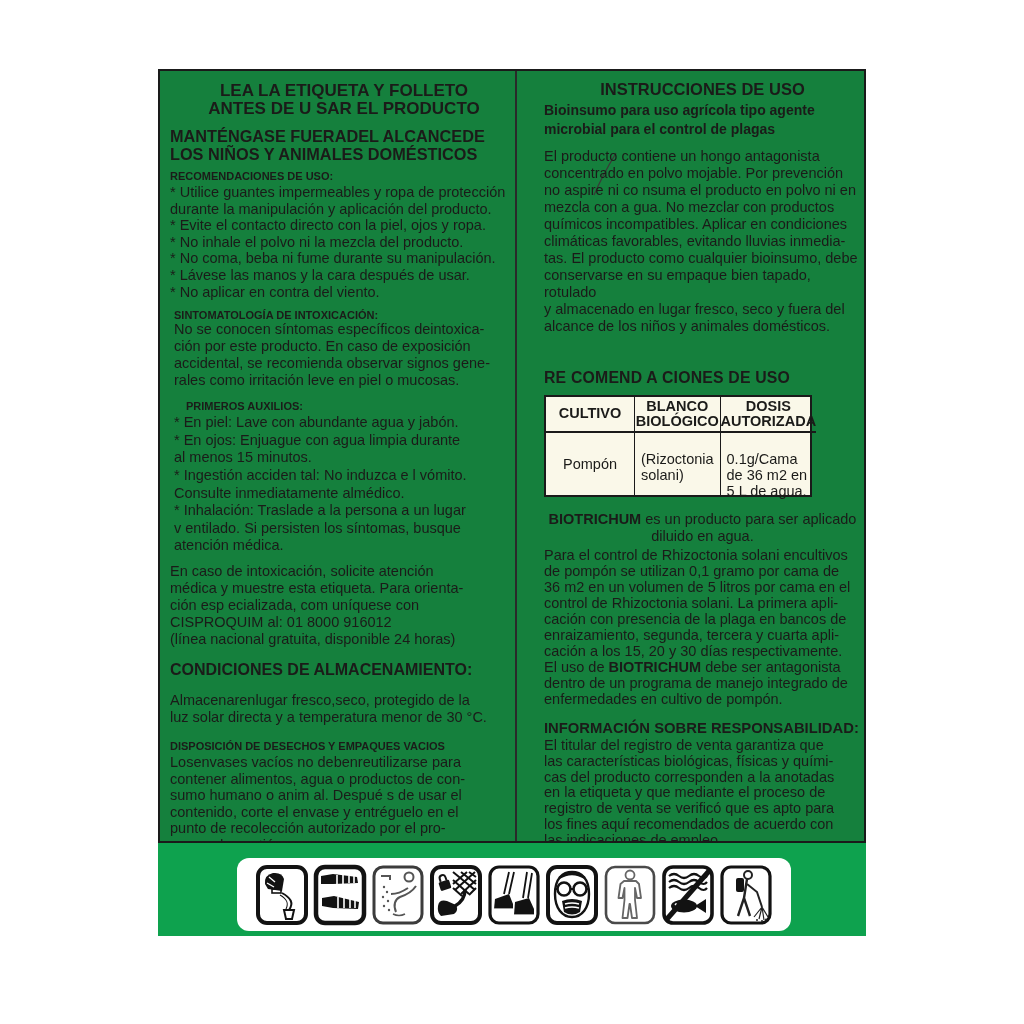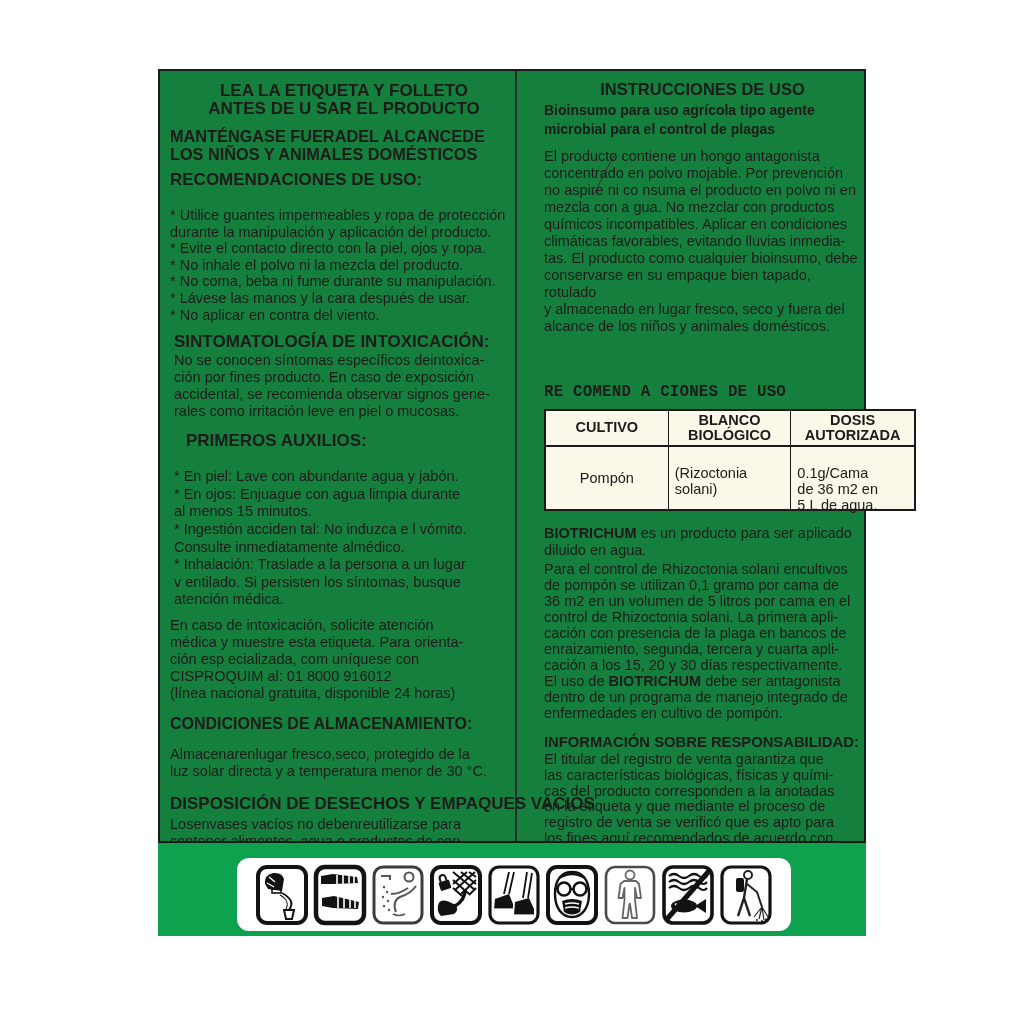--- a/index.html
+++ b/index.html
@@ -20,45 +20,45 @@
   .ml{white-space:pre-line;}
   .line-body{font-size:14.5px;line-height:17px;}
   .lh165{line-height:16.6px;}
   .lh176{line-height:17.6px;}
   .lh16{line-height:16px;}
   .lh158{line-height:15.8px;}
   .b{font-weight:bold;}
   .ctr{text-align:center;}
   .lbl-title{font-size:17px;line-height:17.5px;margin-top:3px;}
   .keep-away{font-size:16.3px;line-height:18px;margin-top:10px;}
-  .h-std{font-size:17px;margin-top:7px;}
-  .mt3{margin-top:17px;}
+  .h-std{font-size:11px;margin-top:7px;}
+  .mt3{margin-top:2px;}
   .h-sinto{margin-top:9px;margin-left:4px;}
   .ind4{margin-left:4px;}
   .h-aux{margin-top:11px;margin-left:16px;}
   .emerg{margin-top:8px;}
   .h-cond{font-size:16px;margin-top:13px;}
   .storage{margin-top:13px;}
   .h-waste{margin-top:14px;white-space:nowrap;position:relative;}
   .waste{margin-top:2px;}
   .r-title{font-size:16.5px;margin-top:3px;}
   .r-sub{font-size:14px;line-height:19px;margin-top:2px;}
   .intro{margin-top:9px;}
-  .h-recouso{font-size:15.8px;margin-top:48px;letter-spacing:.2px;font-family:Liberation Mono, monospace;}
+  .h-recouso{font-size:15.8px;margin-top:34px;letter-spacing:.2px;}
   .rec-table{
-    margin-top:8px;width:372px;box-sizing:border-box;border:2px solid #1a1a1a;
+    margin-top:8px;width:268px;box-sizing:border-box;border:2px solid #1a1a1a;
     display:grid;grid-template-columns:1fr 1fr 1fr;background:#faf8e9;
   }
   .tcell{border-right:1.5px solid #1a1a1a;box-sizing:border-box;}
   .tcell.last{border-right:none;}
   .thead{border-bottom:2px solid #1a1a1a;height:36px;display:flex;align-items:center;justify-content:center;
     font-weight:bold;font-size:14.5px;line-height:15.5px;text-align:center;}
   .tbody{height:62px;font-size:14.5px;line-height:16px;padding:18px 6px;}
   .tbody.center{display:flex;align-items:center;justify-content:center;padding:17px;}
-  .bio-para{margin-top:14px;}
+  .bio-para{margin-top:14px;text-align:center;}
   .usage{margin-top:2px;}
   .h-resp{font-size:14.8px;margin-top:13px;}
   .resp{margin-top:2px;}
   .fecha{font-size:16.5px;line-height:29px;margin-top:-11px;position:relative;}
   .slash-artifact{position:absolute;left:430px;top:80px;width:30px;height:46px;pointer-events:none;}
   .green-band{position:absolute;left:0;right:0;bottom:0;height:93px;background:#0ea24e;}
   .picto-strip{
     position:absolute;left:79px;top:15px;width:554px;height:73px;background:#ffffff;
     border-radius:12px;display:flex;align-items:center;justify-content:center;gap:4px;
   }
@@ -83,21 +83,21 @@
       <div class="h-std b">RECOMENDACIONES DE USO:</div>
       <div class="line-body lh165 ml mt3">* Utilice guantes impermeables y ropa de protección
 durante la manipulación y aplicación del producto.
 * Evite el contacto directo con la piel, ojos y ropa.
 * No inhale el polvo ni la mezcla del producto.
 * No coma, beba ni fume durante su manipulación.
 * Lávese las manos y la cara después de usar.
 * No aplicar en contra del viento.</div>
       <div class="h-std b h-sinto">SINTOMATOLOGÍA DE INTOXICACIÓN:</div>
       <div class="line-body ml ind4">No se conocen síntomas específicos deintoxica-
-ción por fines producto. En caso de exposición
+ción por este producto. En caso de exposición
 accidental, se recomienda observar signos gene-
 rales como irritación leve en piel o mucosas.</div>
       <div class="h-std b h-aux">PRIMEROS AUXILIOS:</div>
       <div class="line-body lh176 ml ind4 mt3">* En piel: Lave con abundante agua y jabón.
 * En ojos: Enjuague con agua limpia durante
  al menos 15 minutos.
 * Ingestión acciden tal: No induzca e l vómito.
  Consulte inmediatamente almédico.
 * Inhalación: Traslade a la persona a un lugar
  v entilado. Si persisten los síntomas, busque

